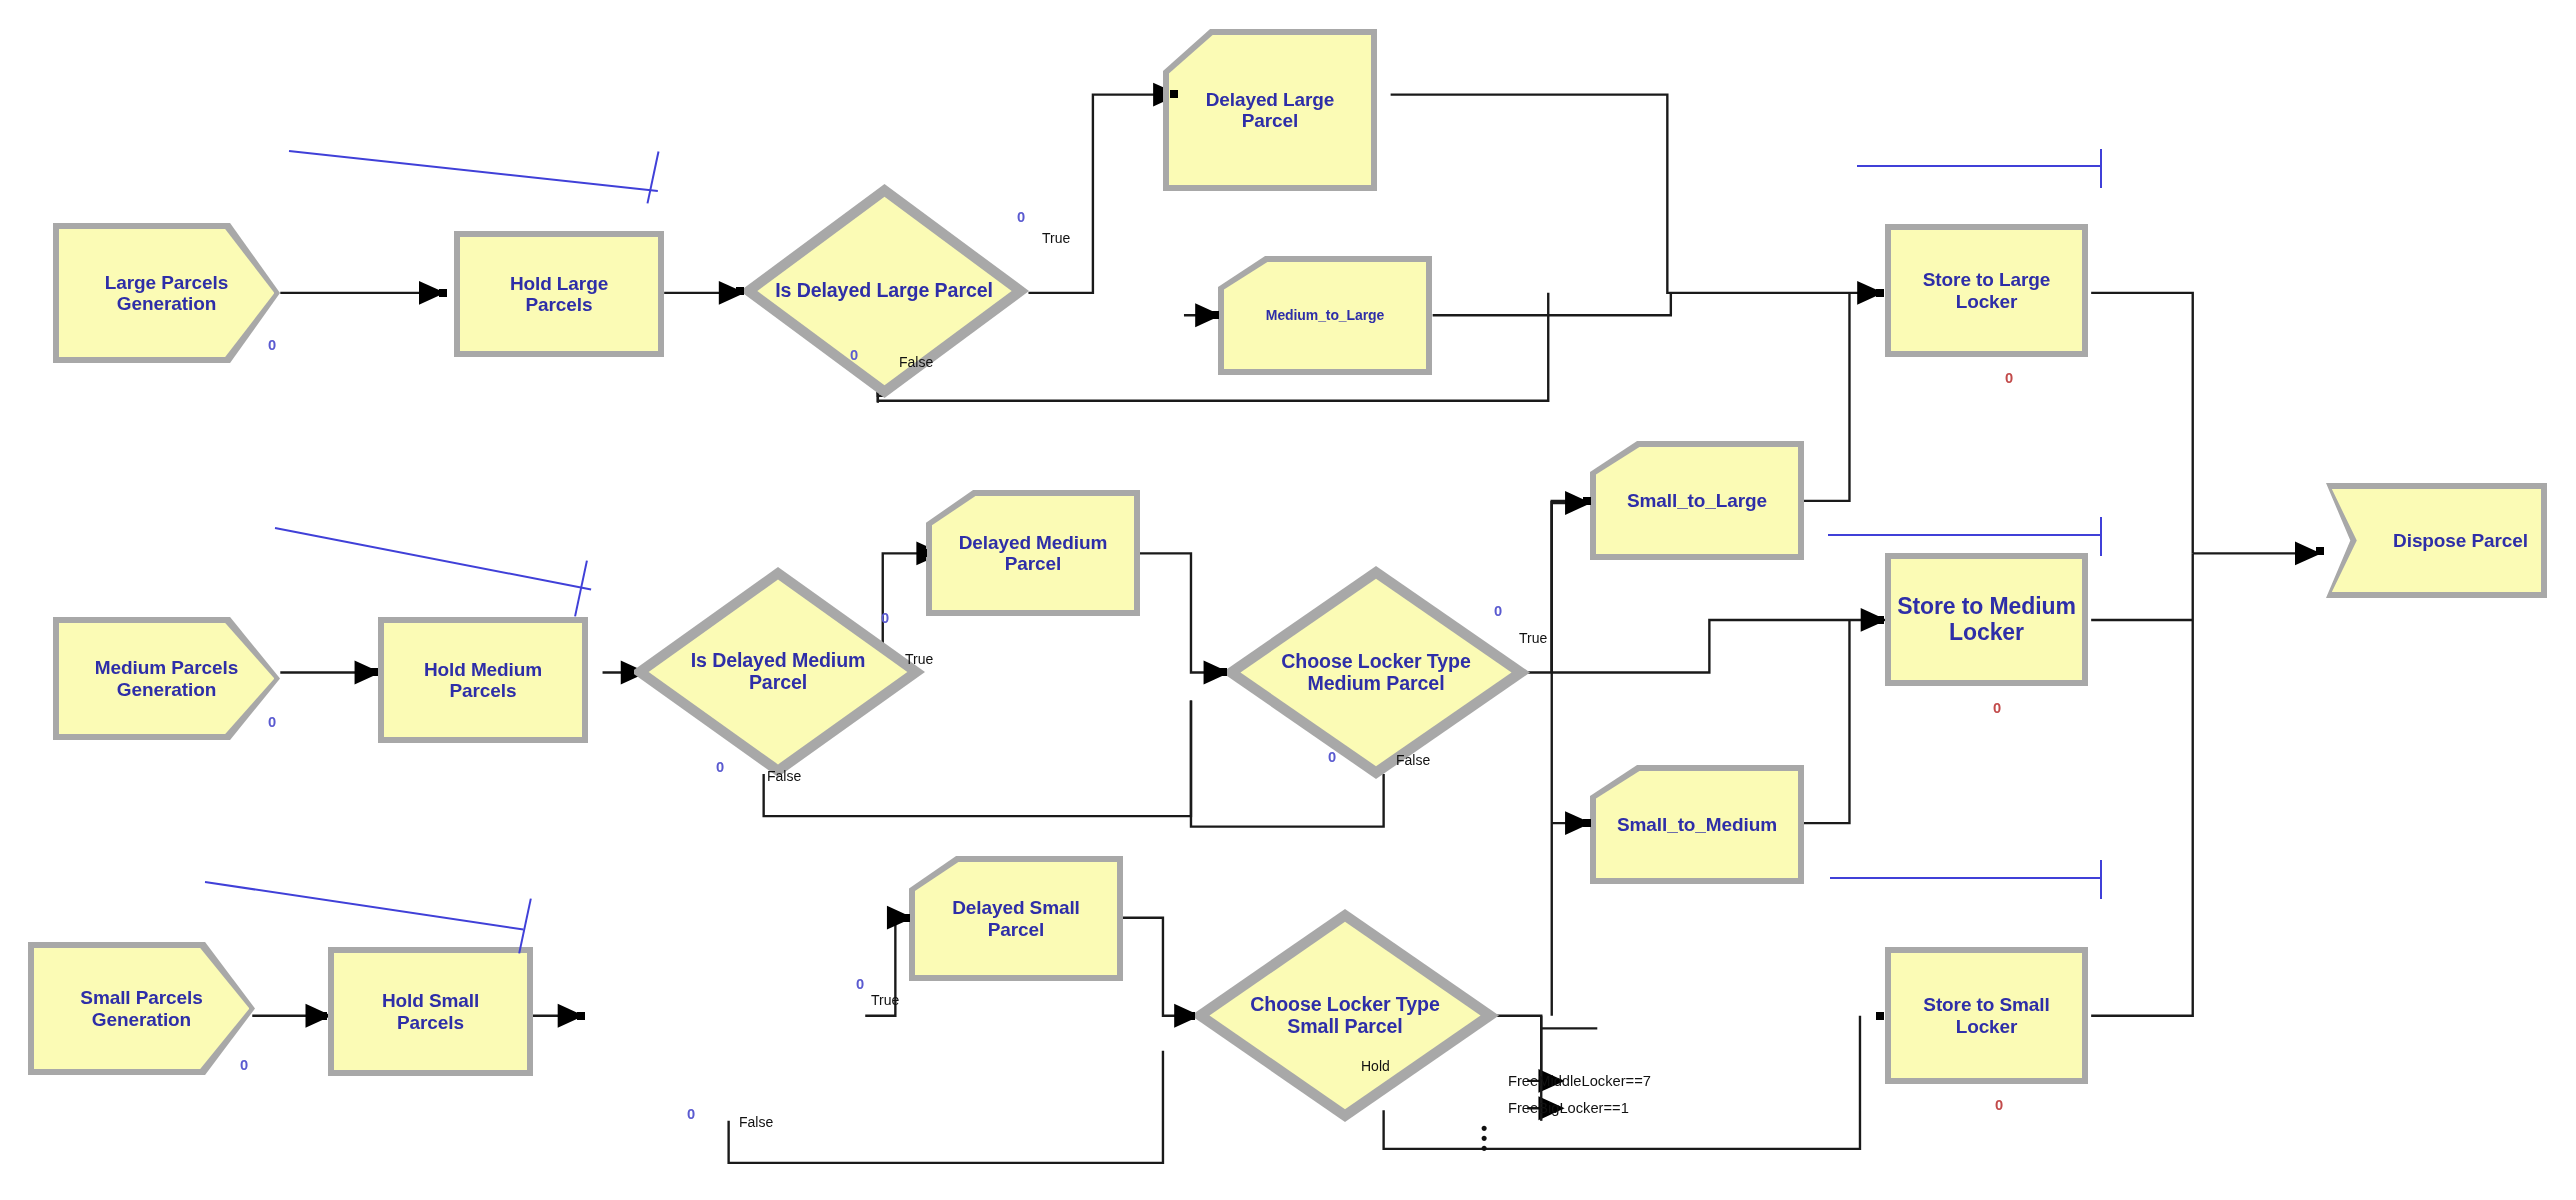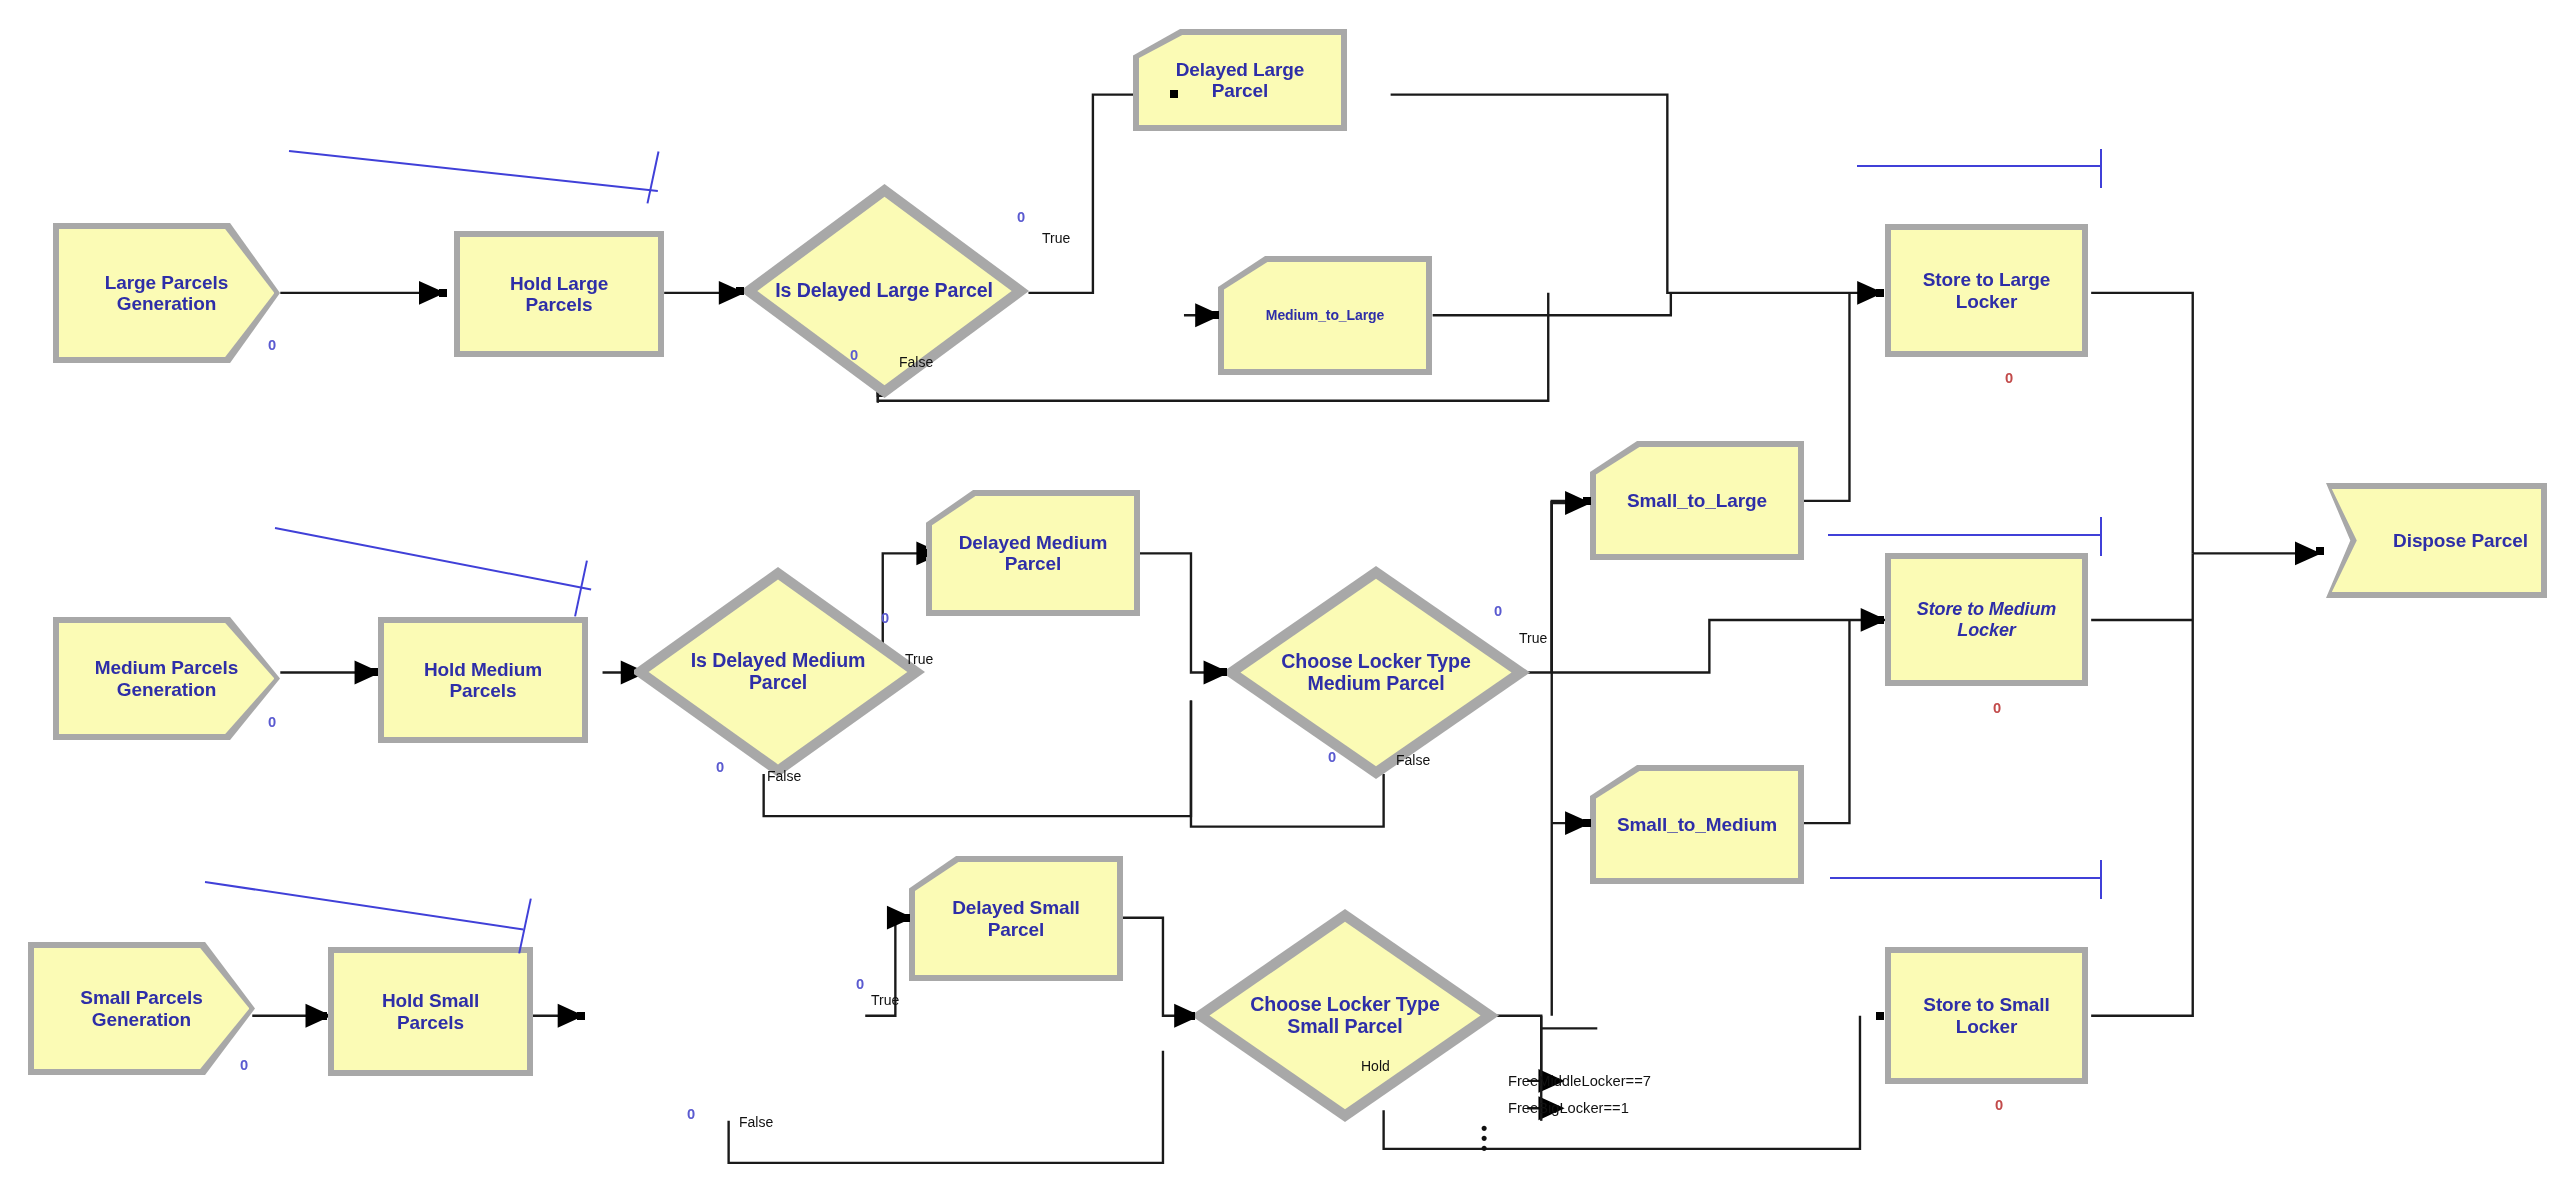--- a/index.html
+++ b/index.html
@@ -167,21 +167,21 @@
   <div class="node shape-diamond" style="left:740px;top:184px;width:289px;height:214px;">
     <div class="outer"></div>
     <div class="inner"></div>
     <div class="lbl" style="font-size:19.6px;width:336px;left:-24px;">Is Delayed Large Parcel</div>
   </div>
   <div class="counter" style="left:1017px;top:210px;">0</div>
   <div class="edge-label" style="left:1042px;top:231px;">True</div>
   <div class="counter" style="left:850px;top:348px;">0</div>
   <div class="edge-label" style="left:899px;top:355px;">False</div>
 
-  <div class="node shape-delay" style="left:1133px;top:29px;width:214px;height:102px;">
+  <div class="node shape-delay" style="left:1163px;top:29px;width:214px;height:162px;">
     <div class="outer"></div>
     <div class="inner"></div>
     <div class="lbl" style="font-size:19px;">Delayed Large
 Parcel</div>
   </div>
 
   <div class="node shape-delay" style="left:1218px;top:256px;width:214px;height:119px;">
     <div class="outer"></div>
     <div class="inner"></div>
     <div class="lbl" style="font-size:14px;">Medium_to_Large</div>
@@ -245,21 +245,21 @@
 
   <div class="node shape-delay" style="left:1590px;top:441px;width:214px;height:119px;">
     <div class="outer"></div>
     <div class="inner"></div>
     <div class="lbl" style="font-size:19px;">Small_to_Large</div>
   </div>
 
   <div class="node shape-rect" style="left:1885px;top:553px;width:203px;height:133px;">
     <div class="outer"></div>
     <div class="inner"></div>
-    <div class="lbl" style="font-size:18px;font-style:italic;">Store to Medium
+    <div class="lbl" style="font-size:23px;">Store to Medium
 Locker</div>
   </div>
   <div class="blue-rule" style="left:1828px;top:534px;width:273px;height:2.1px;"></div>
   <div class="blue-rule" style="left:2100px;top:517px;width:2.1px;height:39px;"></div>
   <div class="counter red" style="left:1993px;top:701px;">0</div>
 
   <div class="node shape-delay" style="left:1590px;top:765px;width:214px;height:119px;">
     <div class="outer"></div>
     <div class="inner"></div>
     <div class="lbl" style="font-size:19px;">Small_to_Medium</div>

